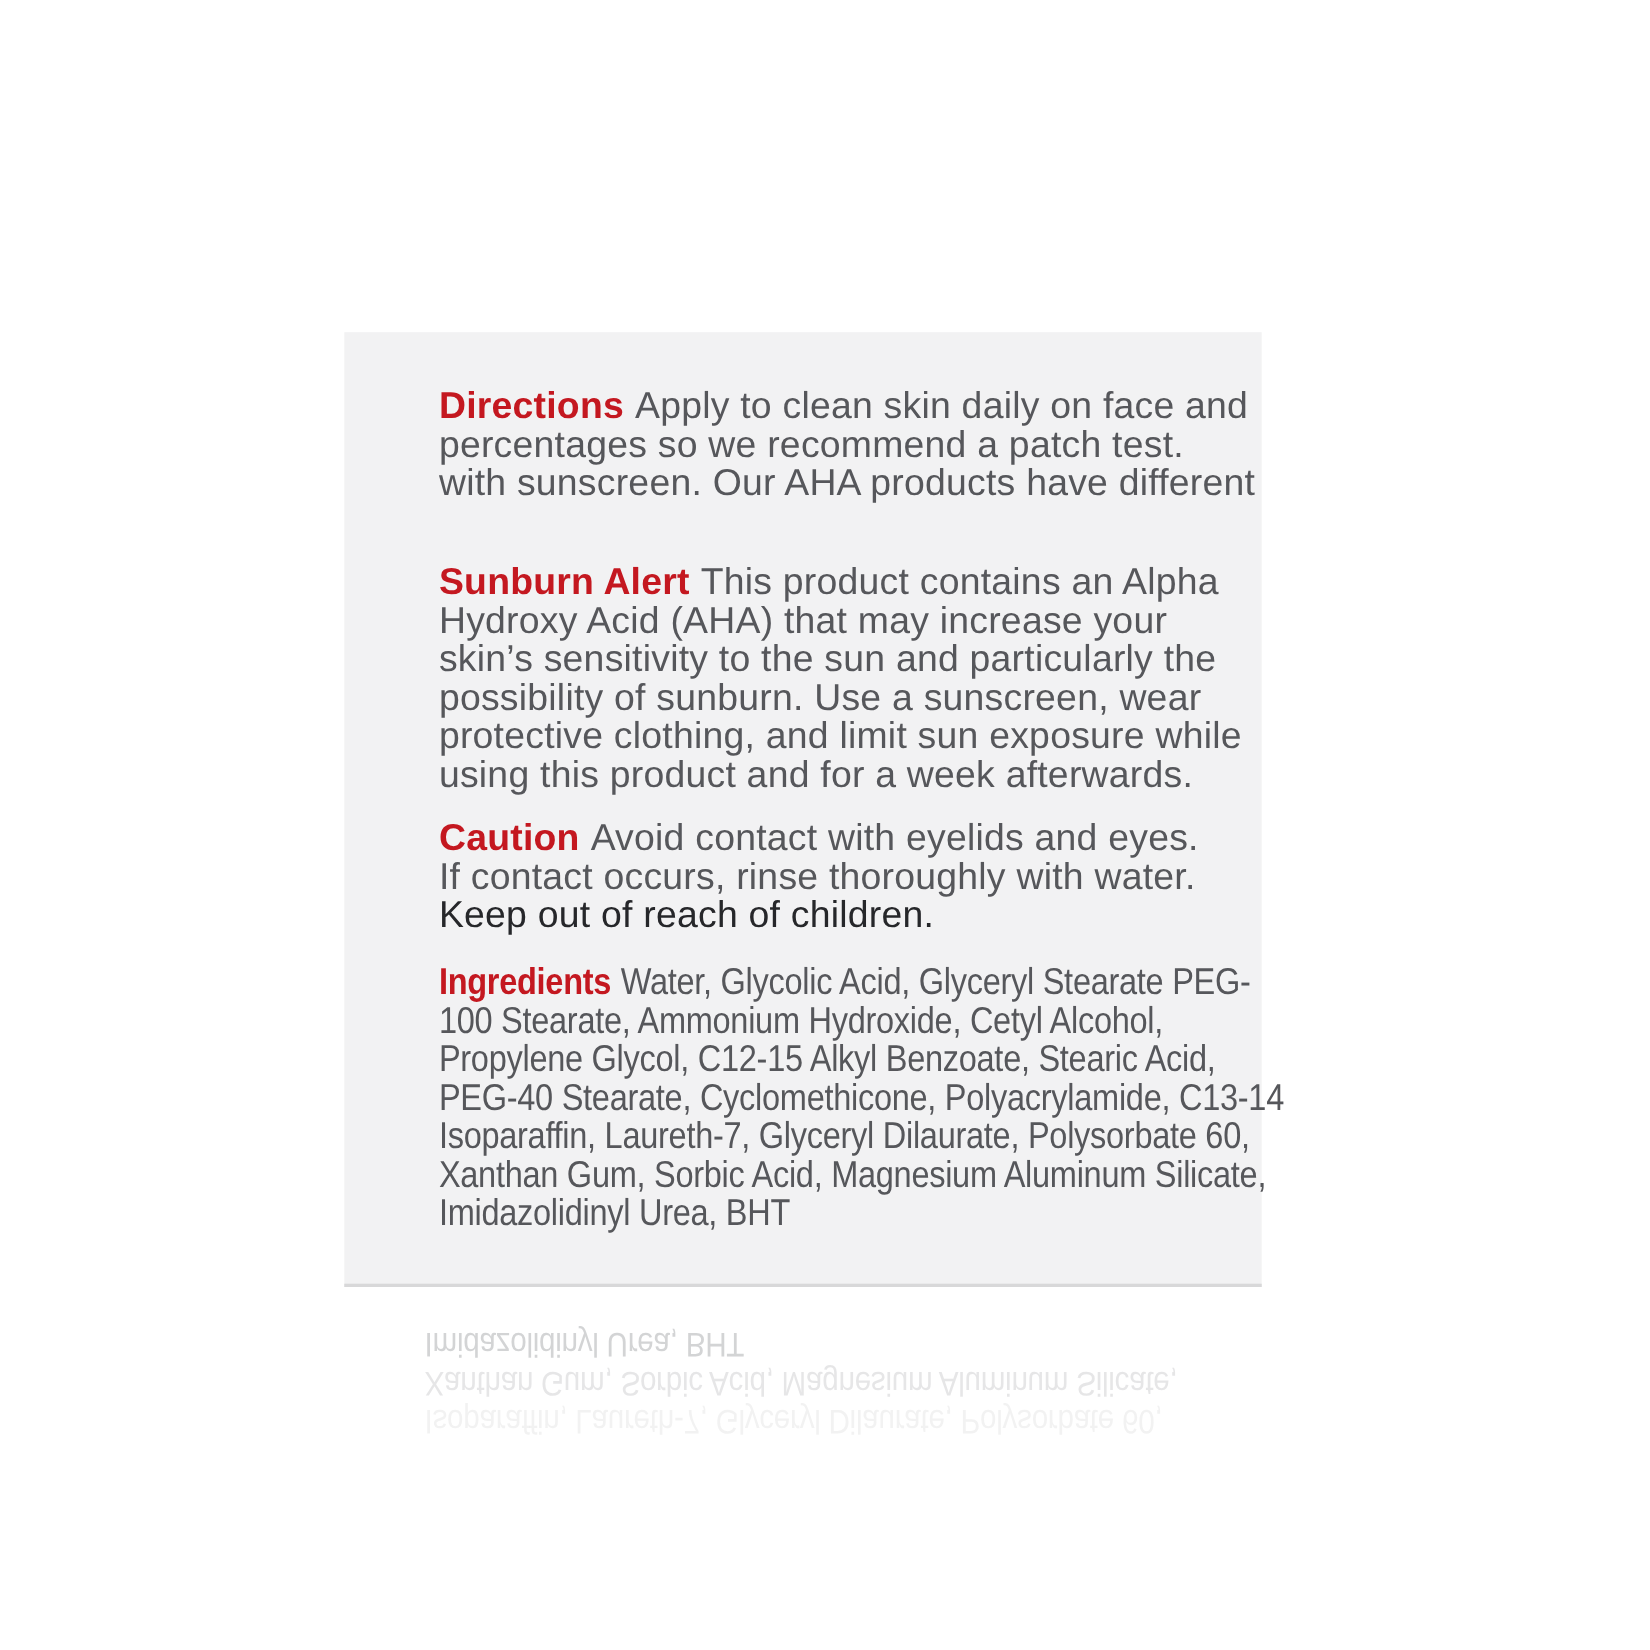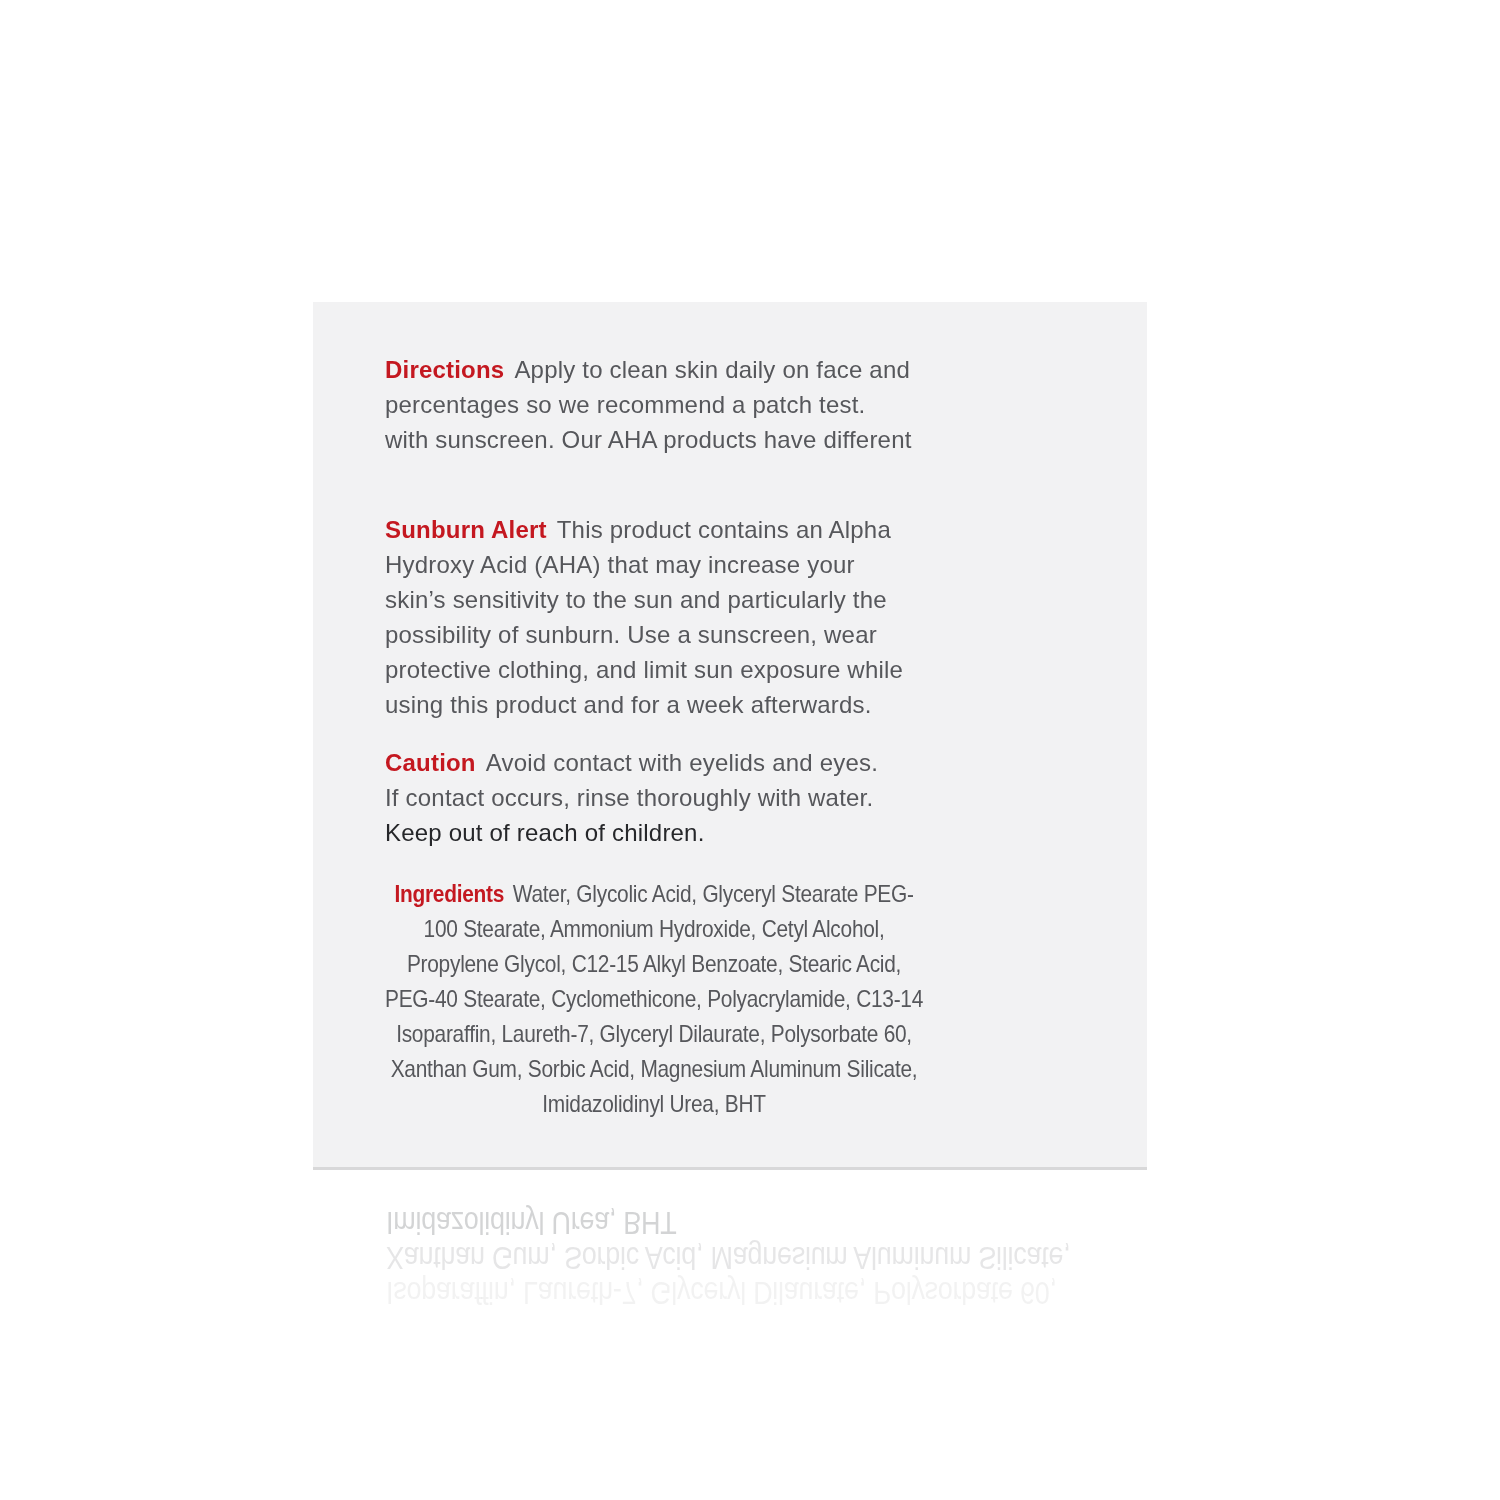--- a/index.html
+++ b/index.html
@@ -22,43 +22,43 @@
     top: 302px;
     width: 834px;
     height: 865px;
     background: #f2f2f3;
     border-bottom: 3px solid #d8d8d9;
     box-sizing: content-box;
   }
 
   .para {
     position: absolute;
-    left: 72px;
-    font-size: 24px;
+    left: 86px;
+    font-size: 34px;
     line-height: 35px;
     color: #56575b;
     letter-spacing: 0.2px;
   }
   .para .ln {
     display: block;
     white-space: nowrap;
   }
   .hd {
     font-weight: bold;
     color: #c41820;
   }
   .rest { margin-left: 10px; }
   .emph {
     color: #26272a;
   }
 
   #p-directions  { top: 50px;  }
   #p-sunburn     { top: 210px; }
   #p-caution     { top: 443px; }
-  #p-ingredients { top: 574px; text-align: center; }
+  #p-ingredients { top: 574px; }
 
   
   .cond .ln {
     transform: scaleX(0.87);
     transform-origin: 0 50%;
     letter-spacing: -0.3px;
   }
 
   
   .reflection {

